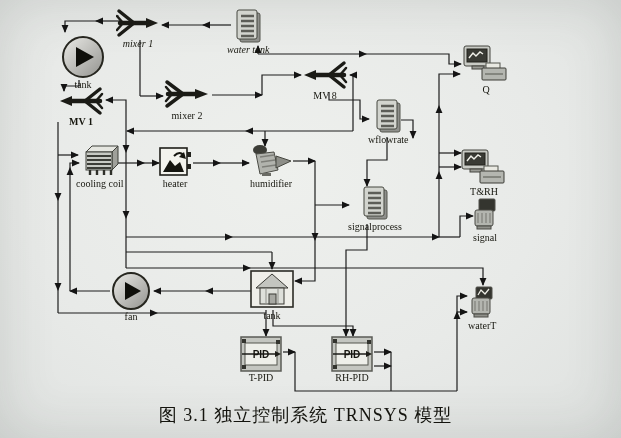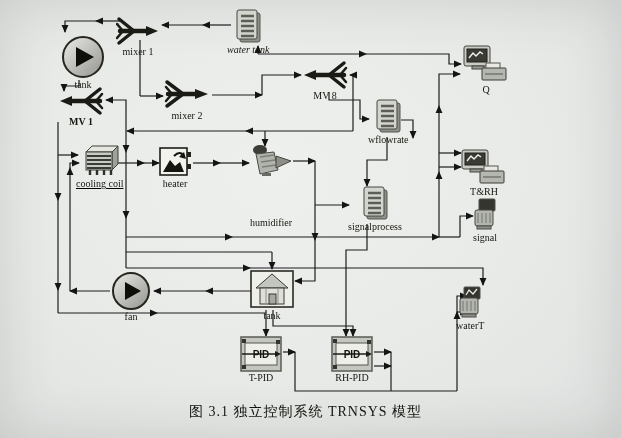--- a/index.html
+++ b/index.html
@@ -8,21 +8,21 @@
         font-family:"Liberation Serif", serif;}
   .page::after{content:"";position:absolute;inset:0;pointer-events:none;
         box-shadow:inset 0 0 55px rgba(60,70,65,.16);}
   #wires{position:absolute;left:0;top:0;z-index:1;}
   #wires polyline{fill:none;stroke:#1d1d1d;stroke-width:1.2;}
   .node{position:absolute;z-index:2;display:flex;flex-direction:column;align-items:center;}
   .node svg{display:block;}
   .lbl{font-size:10px;line-height:1.05;color:#17170f;white-space:nowrap;margin-top:1px;
        text-align:center;}
   .caption{position:absolute;left:0;right:10px;top:403px;z-index:3;text-align:center;
-       font-size:14px;letter-spacing:1px;color:#14140e;}
+       font-size:18px;letter-spacing:1px;color:#14140e;}
 </style>
 </head>
 <body>
 
 <div class="page">
 
   <svg id="wires" width="621" height="438">
     <defs>
       <marker id="arr" markerWidth="7" markerHeight="6" refX="6.2" refY="3" orient="auto">
         <path d="M0,0 L7,3 L0,6 Z" fill="#141414"></path>
@@ -110,21 +110,21 @@
         <stop offset="0" stop-color="#ebebe7"></stop>
             <stop offset="1" stop-color="#93938f"></stop>
           </linearGradient>
         </defs>
       <circle cx="22" cy="22" r="20" fill="url(#gpump)" stroke="#26261f" stroke-width="2"></circle>
       <path d="M15,12 L33,22 L15,32 Z" fill="#0f0f0a"></path>
     </svg>
     <span class="lbl">tank</span>
   </div>
 
-  <div class="node" style="left:116px;top:16px;">
+  <div class="node" style="left:116px;top:8px;font-style:italic;">
     <svg width="44" height="30">
       <g stroke="#1b1b16" stroke-linecap="round" fill="none">
         <path d="M4,15 H32" stroke-width="4.5"></path>
         <path d="M18,15 L3,3" stroke-width="3.5"></path>
         <path d="M18,15 L3,27" stroke-width="3.5"></path>
         <path d="M7,15 L1,8" stroke-width="2.5"></path>
         <path d="M7,15 L1,22" stroke-width="2.5"></path>
       </g>
       <path d="M30,10 L42,15 L30,20 Z" fill="#1b1b16"></path>
     </svg>
@@ -201,21 +201,21 @@
 
   <div class="node" style="left:368px;top:98px;">
     <svg width="30" height="36">
       <rect x="7" y="5" width="20" height="29" rx="2" fill="#8f908c" stroke="#55564f"></rect>
       <rect x="4" y="2" width="20" height="29" rx="2" fill="#d2d4ce" stroke="#45463f"></rect>
       <path d="M8,8 h13 M8,13 h13 M8,18 h13 M8,23 h13 M8,28 h13" stroke="#5c5d57" stroke-width="2.4"></path>
     </svg>
     <span class="lbl">wflowrate</span>
   </div>
 
-  <div class="node" style="left:76px;top:144px;text-decoration:underline;">
+  <div class="node" style="left:76px;top:144px;">
     <svg width="44" height="34">
       <polygon points="8,8 34,8 40,2 14,2" fill="#e5e6e0" stroke="#3f403a"></polygon>
       <polygon points="34,8 40,2 40,20 34,26" fill="#9fa09a" stroke="#3f403a"></polygon>
       <rect x="8" y="8" width="26" height="18" fill="#c7c9c3" stroke="#3f403a"></rect>
       <path d="M9,12 h24 M9,16 h24 M9,20 h24 M9,24 h24" stroke="#3b3c36" stroke-width="2"></path>
       <path d="M12,26 v5 M19,26 v5 M26,26 v5 M33,26 v5" stroke="#2e2f29" stroke-width="2.4"></path>
     </svg>
     <span class="lbl">cooling coil</span>
   </div>
 
@@ -224,21 +224,21 @@
       <rect x="2" y="2" width="27" height="27" fill="#f3f3ed" stroke="#1f1f1a" stroke-width="1.6"></rect>
       <path d="M5,26 L12,14 L17,20 L22,16 L26,26 Z" fill="#15150f"></path>
       <path d="M16,10 q6,-6 10,0" stroke="#15150f" stroke-width="2" fill="none"></path>
       <path d="M26,6 l2,7 -7,-2 z" fill="#15150f"></path>
       <rect x="29" y="6" width="4" height="5" fill="#22221d"></rect>
       <rect x="29" y="18" width="4" height="5" fill="#22221d"></rect>
     </svg>
     <span class="lbl">heater</span>
   </div>
 
-  <div class="node" style="left:248px;top:144px;gap:39px;">
+  <div class="node" style="left:248px;top:144px;">
     <svg width="46" height="34">
       <ellipse cx="12" cy="6" rx="7" ry="5" fill="#3c3d37"></ellipse>
       <path d="M8,10 L26,8 L30,26 L12,30 Z" fill="#b1b3ad" stroke="#4a4b45"></path>
       <path d="M12,13 l14,-2 M13,18 l14,-2 M14,23 l14,-2" stroke="#7e7f79" stroke-width="1.4"></path>
       <polygon points="28,12 43,17 28,24" fill="#8d8e88" stroke="#45463f"></polygon>
       <rect x="14" y="29" width="9" height="3" fill="#6a6b65"></rect>
     </svg>
     <span class="lbl">humidifier</span>
   </div>
 
@@ -293,21 +293,21 @@
     <svg width="44" height="40">
       <rect x="1" y="1" width="42" height="36" fill="#efefe9" stroke="#2b2b25" stroke-width="1.6"></rect>
       <polygon points="6,18 22,4 38,18" fill="#c3c5bf" stroke="#3a3b35"></polygon>
       <rect x="10" y="18" width="24" height="16" fill="#dee0da" stroke="#3a3b35"></rect>
       <path d="M16,18 v16 M28,18 v16" stroke="#8f908a"></path>
       <rect x="19" y="24" width="7" height="10" fill="#a7a8a2" stroke="#3a3b35"></rect>
     </svg>
     <span class="lbl">tank</span>
   </div>
 
-  <div class="node" style="left:456px;top:286px;">
+  <div class="node" style="left:468px;top:286px;">
     <svg width="26" height="34">
       <rect x="7" y="1" width="16" height="12" rx="1" fill="#34352f" stroke="#50514b"></rect>
       <path d="M9,9 l3,-5 l4,4 l4,-5" stroke="#ecece5" fill="none" stroke-width="1.3"></path>
       <rect x="3" y="12" width="18" height="16" rx="2" fill="#b3b5af" stroke="#4a4b45"></rect>
       <path d="M6,15 v10 M10,15 v10 M14,15 v10 M18,15 v10" stroke="#8a8b85" stroke-width="1.5"></path>
       <rect x="5" y="28" width="14" height="3" fill="#8f908a" stroke="#4a4b45"></rect>
     </svg>
     <span class="lbl">waterT</span>
   </div>
 

